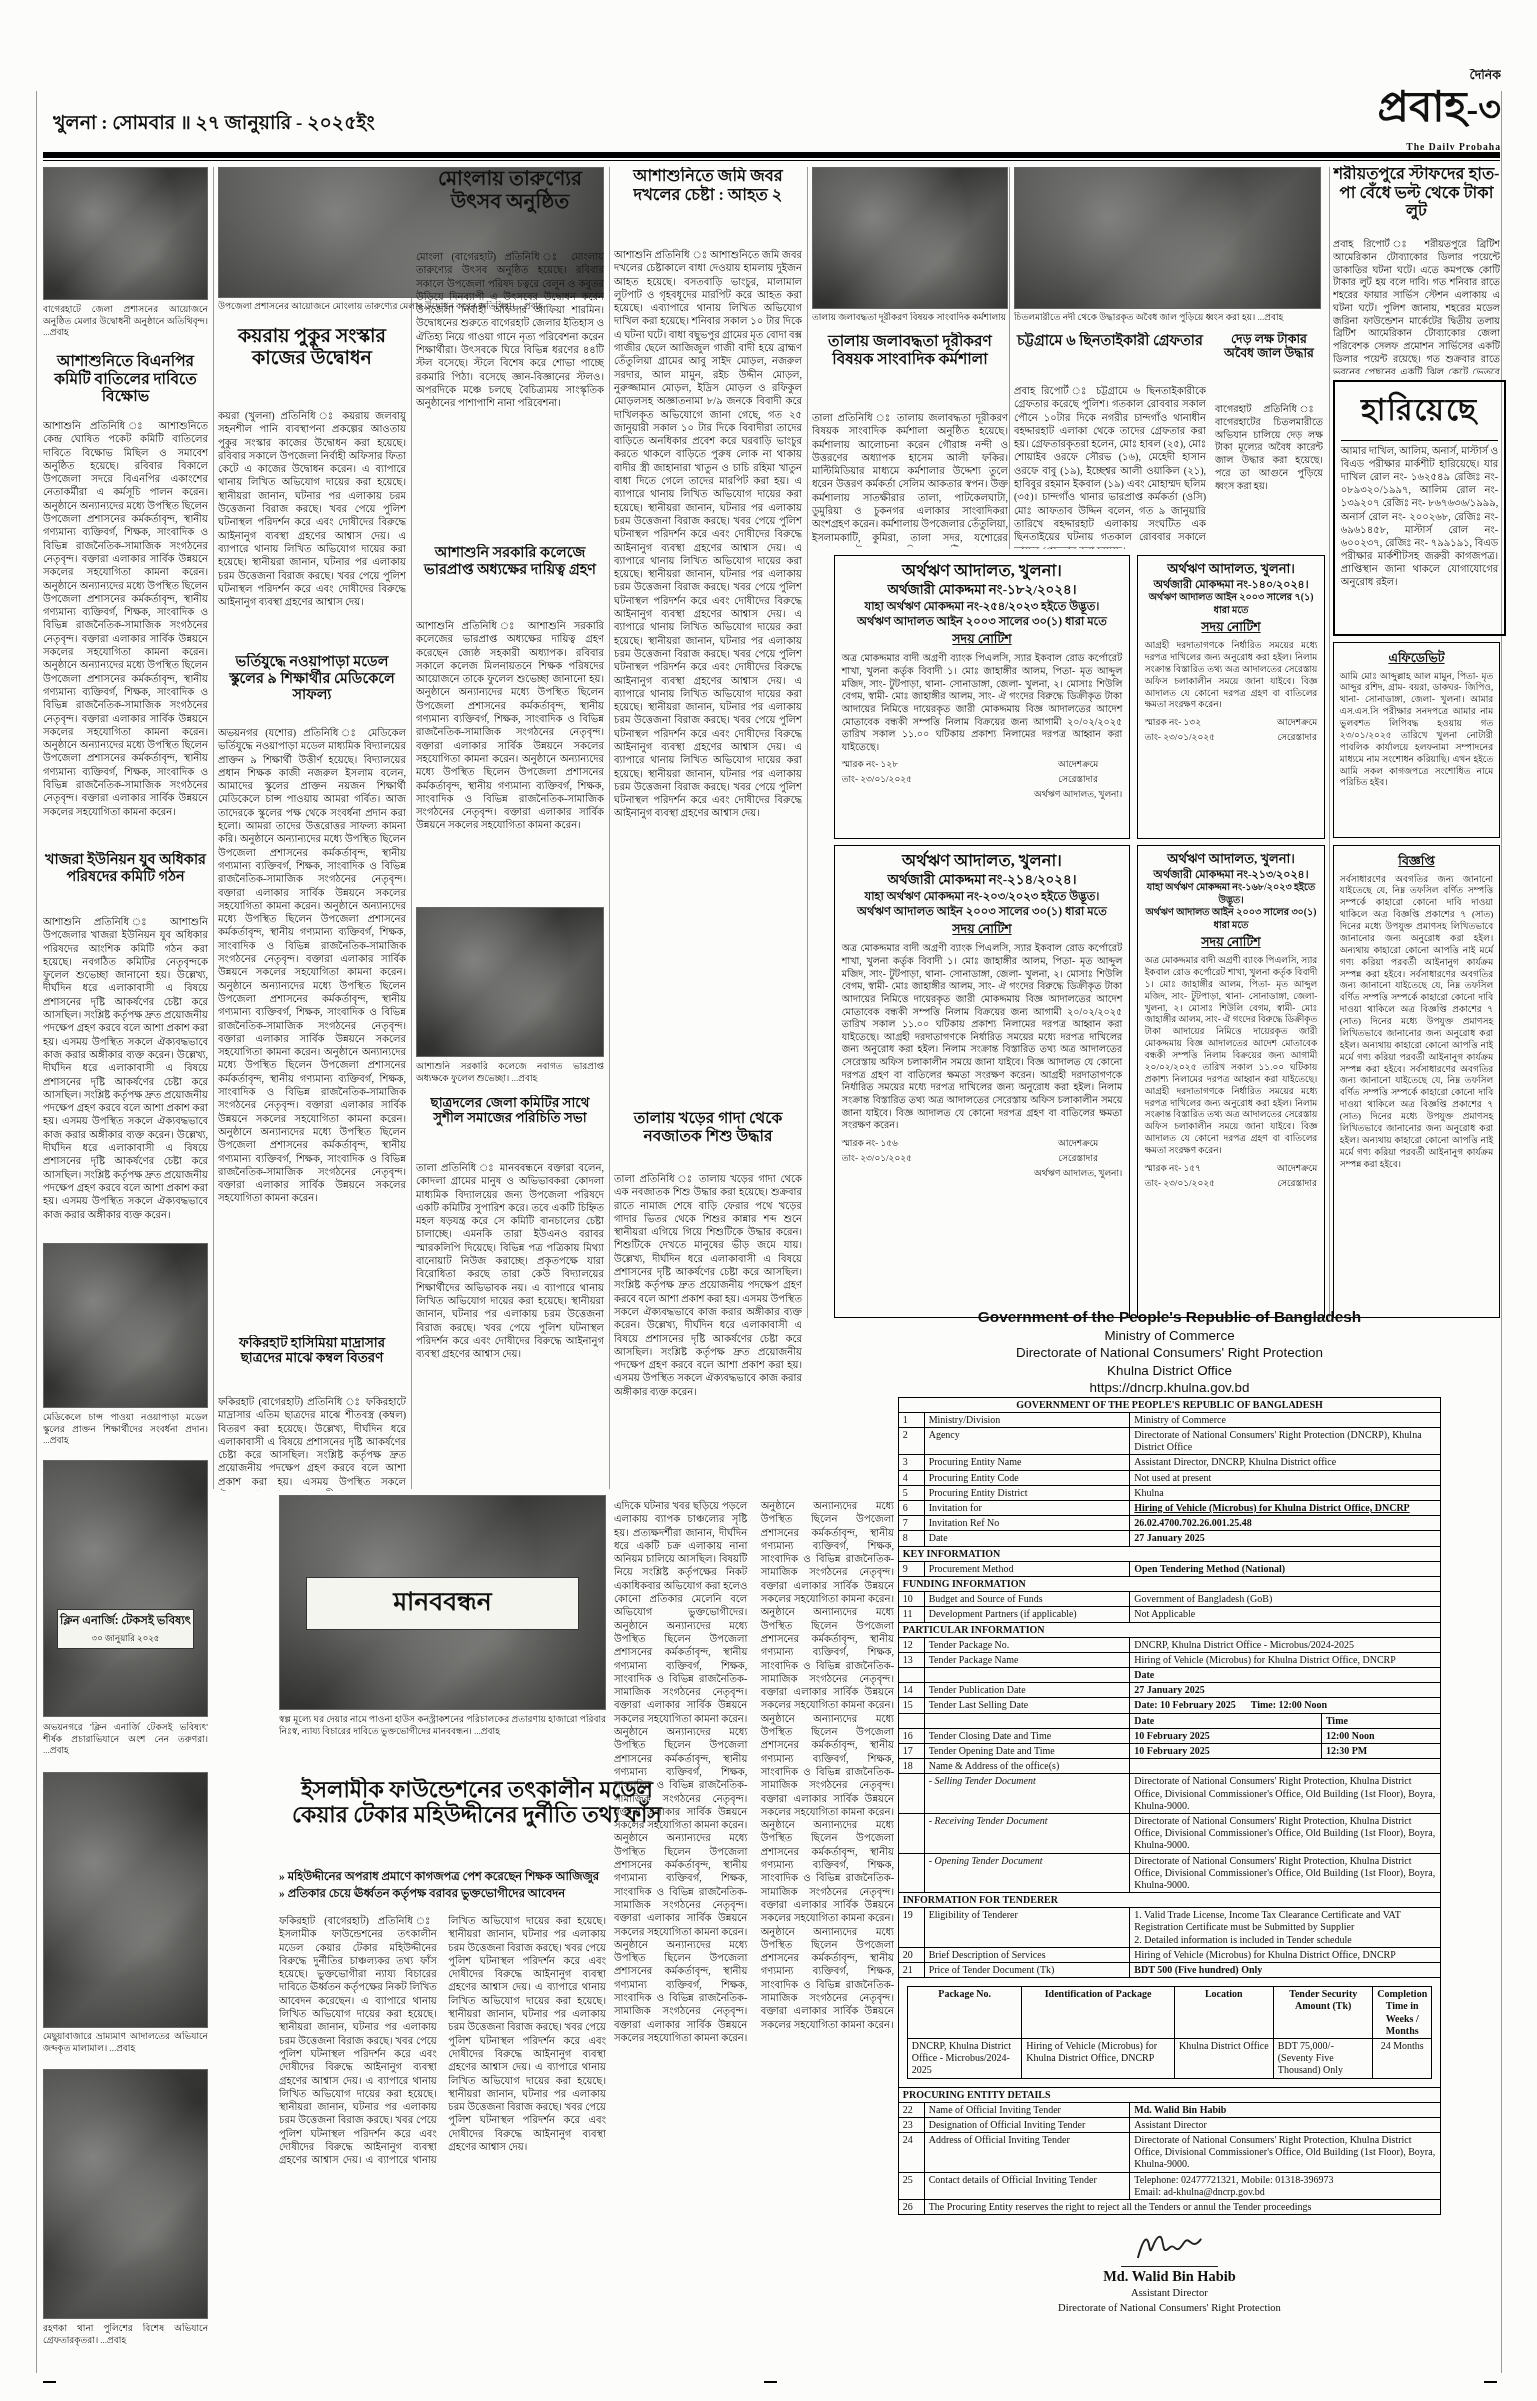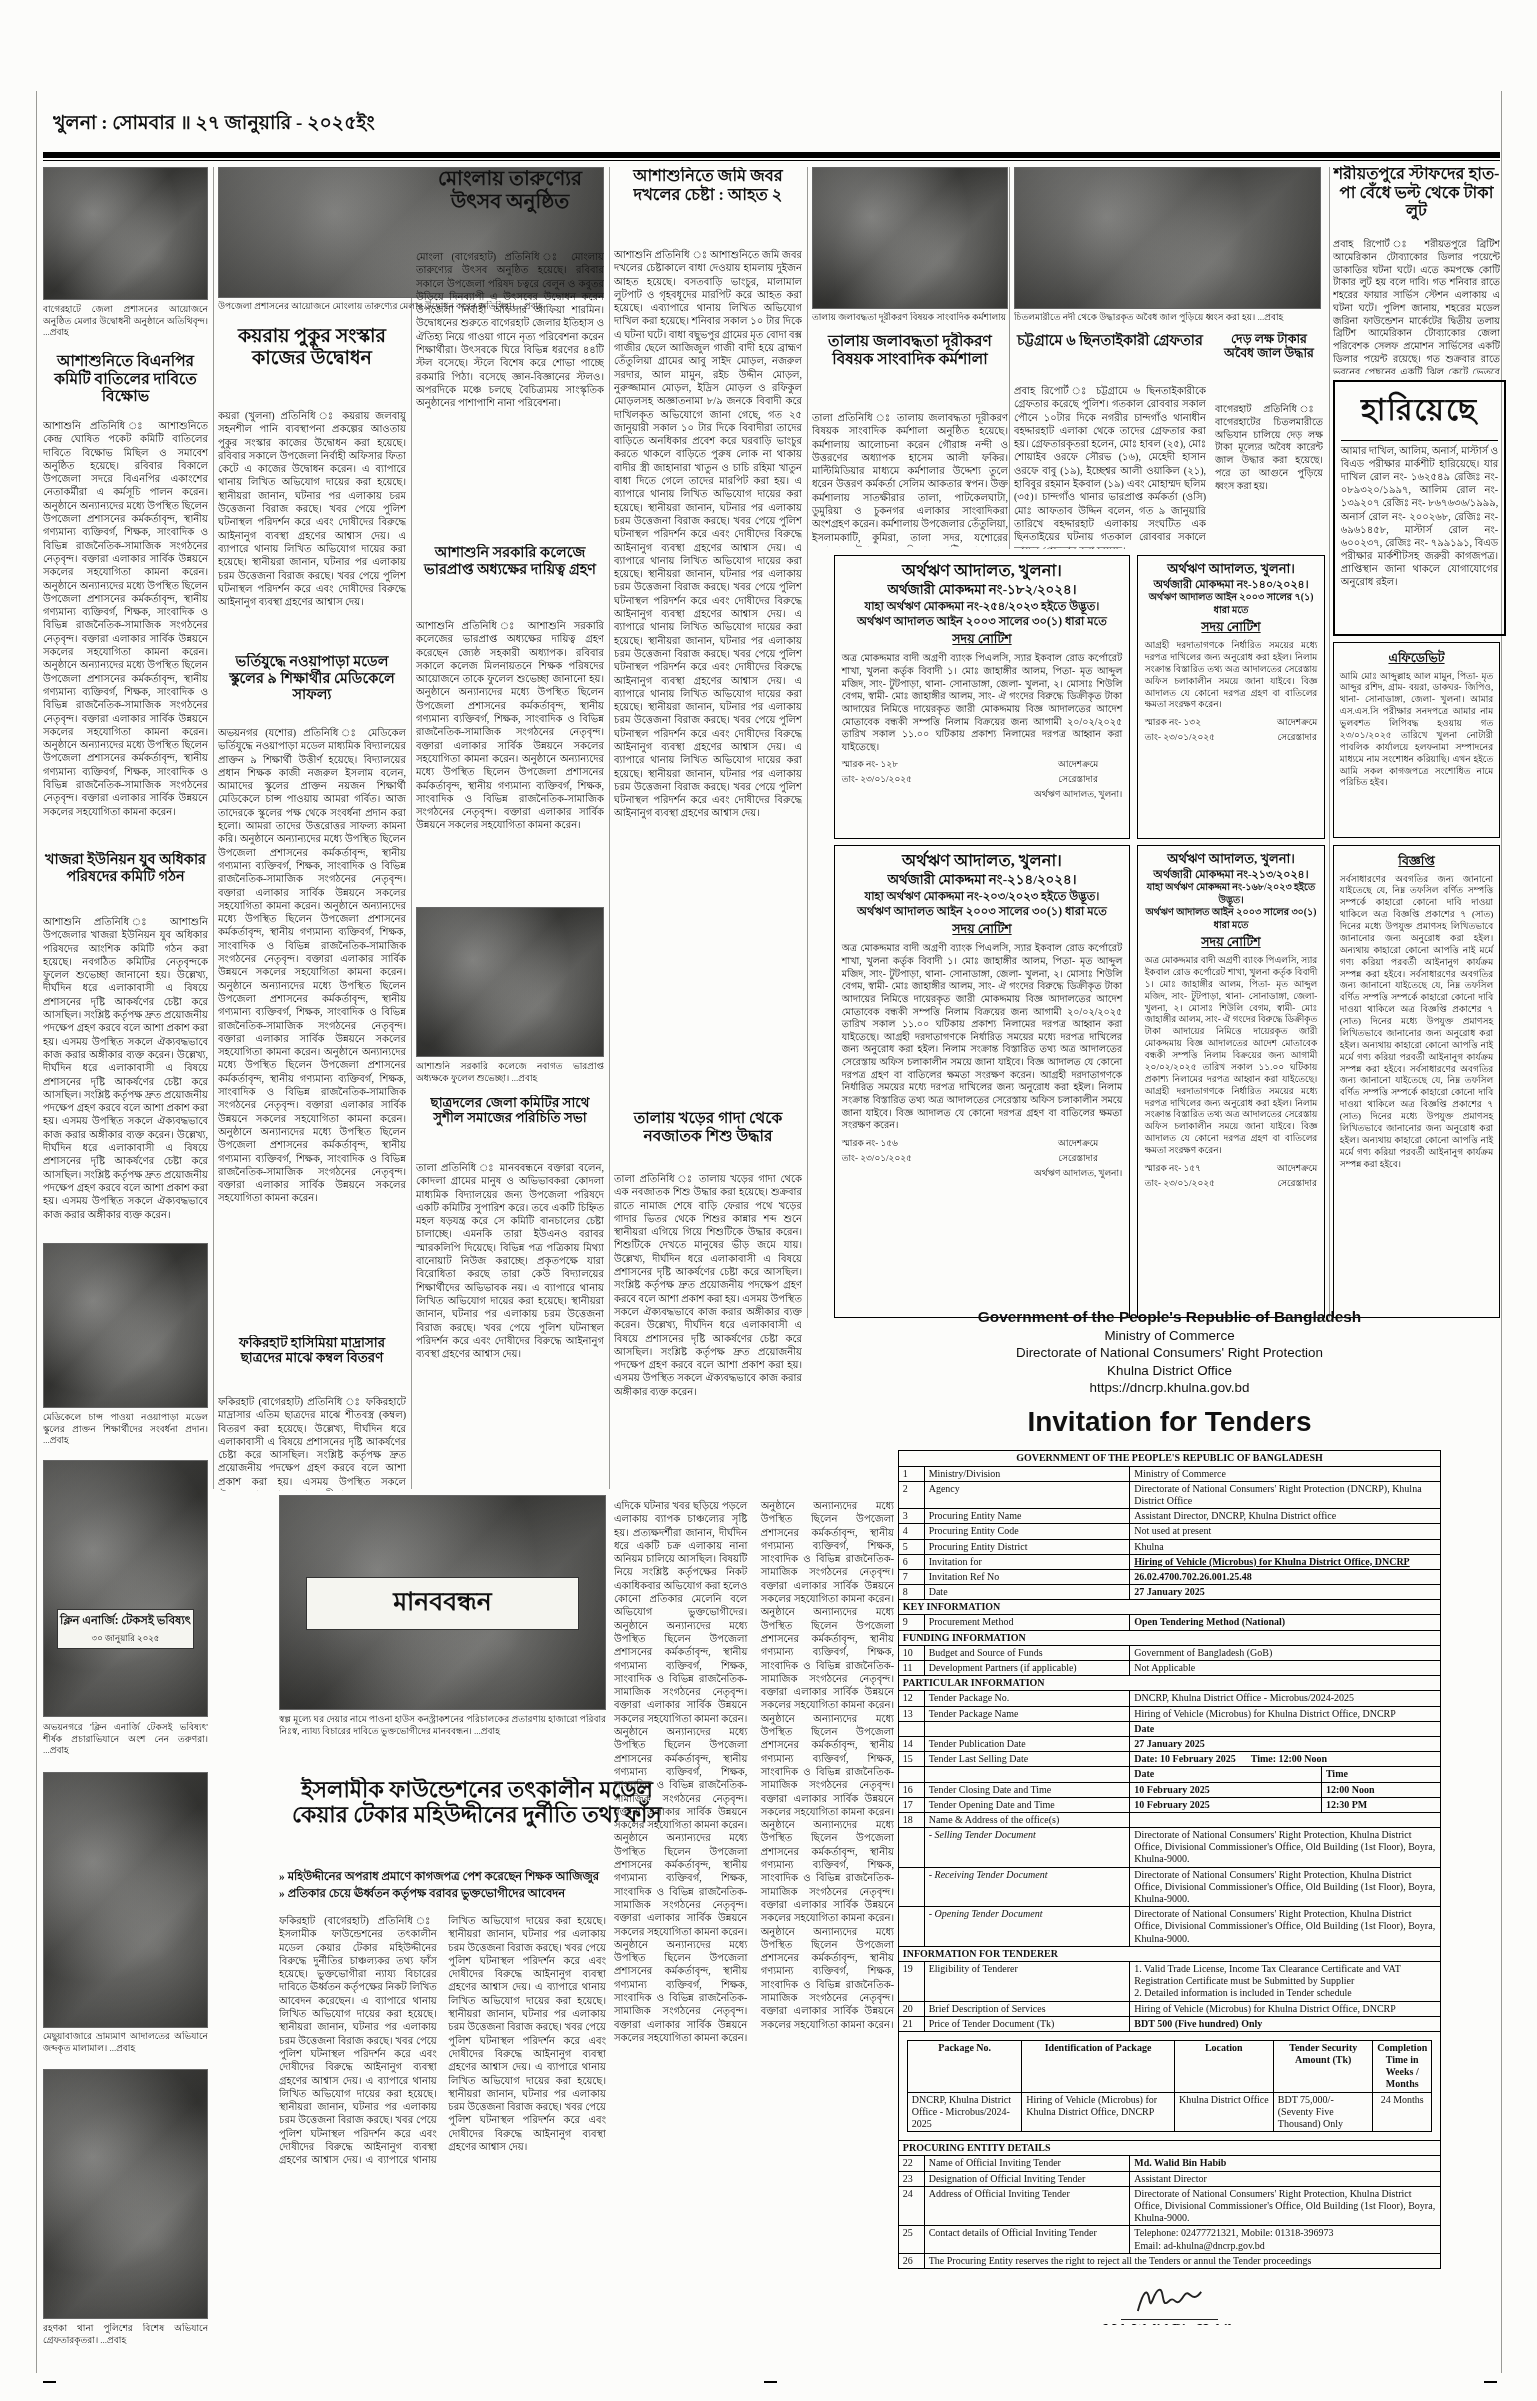--- a/index.html
+++ b/index.html
@@ -47,20 +47,25 @@
 
 <div id="page">
 
   <div class="abs vrule" style="left:36px;top:91px;height:2282px;"></div>
   <div class="abs vrule" style="left:1501px;top:91px;height:2282px;"></div>
   <div class="abs rule" style="left:43px;top:2381px;width:13.4px;height:1.9px;"></div>
   <div class="abs rule" style="left:764px;top:2381px;width:13.4px;height:1.9px;"></div>
   <div class="abs rule" style="left:1484px;top:2381px;width:13.4px;height:1.9px;"></div>
 
   <div class="abs" style="left:53px;top:108px;width:596px;height:35px;font-size:19px;font-weight:bold;">খুলনা : সোমবার ॥ ২৭ জানুয়ারি - ২০২৫ইং</div>
+  <div class="abs" style="left:1249px;top:69px;width:252px;height:81px;text-align:right;">
+    <span style="font-size:12.5px;font-weight:bold;display:block;line-height:1;">দৈনিক</span>
+    <span style="font-size:42px;font-weight:bold;line-height:1;">প্রবাহ</span><span style="font-size:35px;font-weight:bold;">-৩</span>
+    <span style="display:block;font-size:9.6px;font-weight:bold;letter-spacing:1px;">The Daily Probaha</span>
+  </div>
   <div class="abs rule" style="left:43px;top:152px;width:1457px;height:5.8px;"></div>
   <div class="abs rule" style="left:43px;top:160px;width:1457px;height:1px;"></div>
 
   <div class="abs vrule" style="left:213px;top:167px;height:1322px;"></div>
   <div class="abs vrule" style="left:411px;top:167px;height:1322px;"></div>
   <div class="abs vrule" style="left:609px;top:167px;height:1322px;"></div>
   <div class="abs vrule" style="left:807px;top:167px;height:1151px;"></div>
   <div class="abs vrule" style="left:1009px;top:167px;height:382px;"></div>
   <div class="abs vrule" style="left:1329px;top:167px;height:1151px;"></div>
 
@@ -194,21 +199,20 @@
   </div>
   <div class="abs bd" style="left:279px;top:1914px;width:327px;height:444px;column-count:2;column-gap:11.5px;"><span>ফকিরহাট (বাগেরহাট) প্রতিনিধি ঃ ইসলামীক ফাউন্ডেশনের তৎকালীন মডেল কেয়ার টেকার মহিউদ্দীনের বিরুদ্ধে দুর্নীতির চাঞ্চল্যকর তথ্য ফাঁস হয়েছে। ভুক্তভোগীরা ন্যায্য বিচারের দাবিতে ঊর্ধ্বতন কর্তৃপক্ষের নিকট লিখিত আবেদন করেছেন।</span> <span>এ ব্যাপারে থানায় লিখিত অভিযোগ দায়ের করা হয়েছে। স্থানীয়রা জানান, ঘটনার পর এলাকায় চরম উত্তেজনা বিরাজ করছে। খবর পেয়ে পুলিশ ঘটনাস্থল পরিদর্শন করে এবং দোষীদের বিরুদ্ধে আইনানুগ ব্যবস্থা গ্রহণের আশ্বাস দেয়। এ ব্যাপারে থানায় লিখিত অভিযোগ দায়ের করা হয়েছে। স্থানীয়রা জানান, ঘটনার পর এলাকায় চরম উত্তেজনা বিরাজ করছে। খবর পেয়ে পুলিশ ঘটনাস্থল পরিদর্শন করে এবং দোষীদের বিরুদ্ধে আইনানুগ ব্যবস্থা গ্রহণের আশ্বাস দেয়। এ ব্যাপারে থানায় লিখিত অভিযোগ দায়ের করা হয়েছে। স্থানীয়রা জানান, ঘটনার পর এলাকায় চরম উত্তেজনা বিরাজ করছে। খবর পেয়ে পুলিশ ঘটনাস্থল পরিদর্শন করে এবং দোষীদের বিরুদ্ধে আইনানুগ ব্যবস্থা গ্রহণের আশ্বাস দেয়। এ ব্যাপারে থানায় লিখিত অভিযোগ দায়ের করা হয়েছে। স্থানীয়রা জানান, ঘটনার পর এলাকায় চরম উত্তেজনা বিরাজ করছে। খবর পেয়ে পুলিশ ঘটনাস্থল পরিদর্শন করে এবং দোষীদের বিরুদ্ধে আইনানুগ ব্যবস্থা গ্রহণের আশ্বাস দেয়। এ ব্যাপারে থানায় লিখিত অভিযোগ দায়ের করা হয়েছে। স্থানীয়রা জানান, ঘটনার পর এলাকায় চরম উত্তেজনা বিরাজ করছে। খবর পেয়ে পুলিশ ঘটনাস্থল পরিদর্শন করে এবং দোষীদের বিরুদ্ধে আইনানুগ ব্যবস্থা গ্রহণের আশ্বাস দেয়।</span></div>
 
   <div class="abs tender" style="left:898px;top:1307px;width:543px;height:1018px;">
     <div style="text-align:center;line-height:1.3;">
       <div style="font-size:15.4px;font-weight:bold;font-family:'Liberation Sans',sans-serif;">Government of the People's Republic of Bangladesh</div>
       <div style="font-size:13.4px;font-family:'Liberation Sans',sans-serif;">Ministry of Commerce</div>
       <div style="font-size:13.4px;font-family:'Liberation Sans',sans-serif;">Directorate of National Consumers' Right Protection</div>
       <div style="font-size:13.4px;font-family:'Liberation Sans',sans-serif;">Khulna District Office</div>
       <div style="font-size:13.4px;font-family:'Liberation Sans',sans-serif;">https://dncrp.khulna.gov.bd</div>
-      <div style="font-size:28px;font-weight:bold;margin:7.7px 0 9.6px;font-family:'Liberation Sans',sans-serif;">Invitation for Tenders</div>
     </div>
     <table>
       <tbody>
           <tr>
             <td colspan="4" class="thead">GOVERNMENT OF THE PEOPLE'S REPUBLIC OF BANGLADESH</td>
           </tr>
       <tr>
             <td class="tn">1</td>
             <td class="tl">Ministry/Division</td>
             <td colspan="2">Ministry of Commerce</td>

